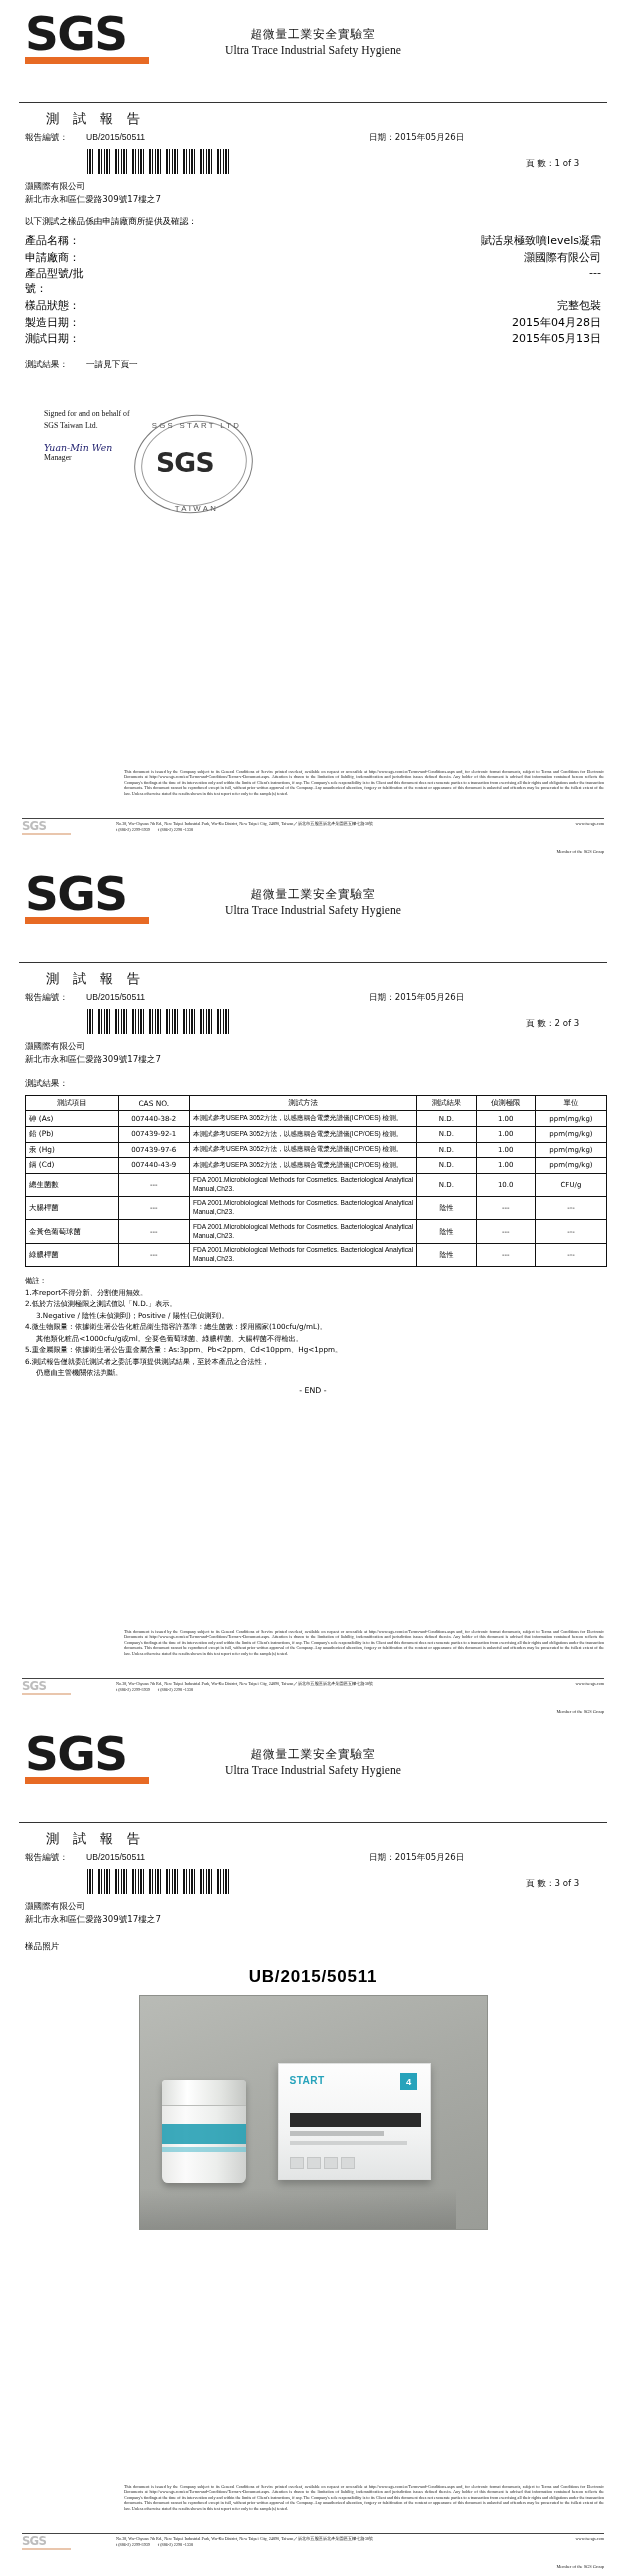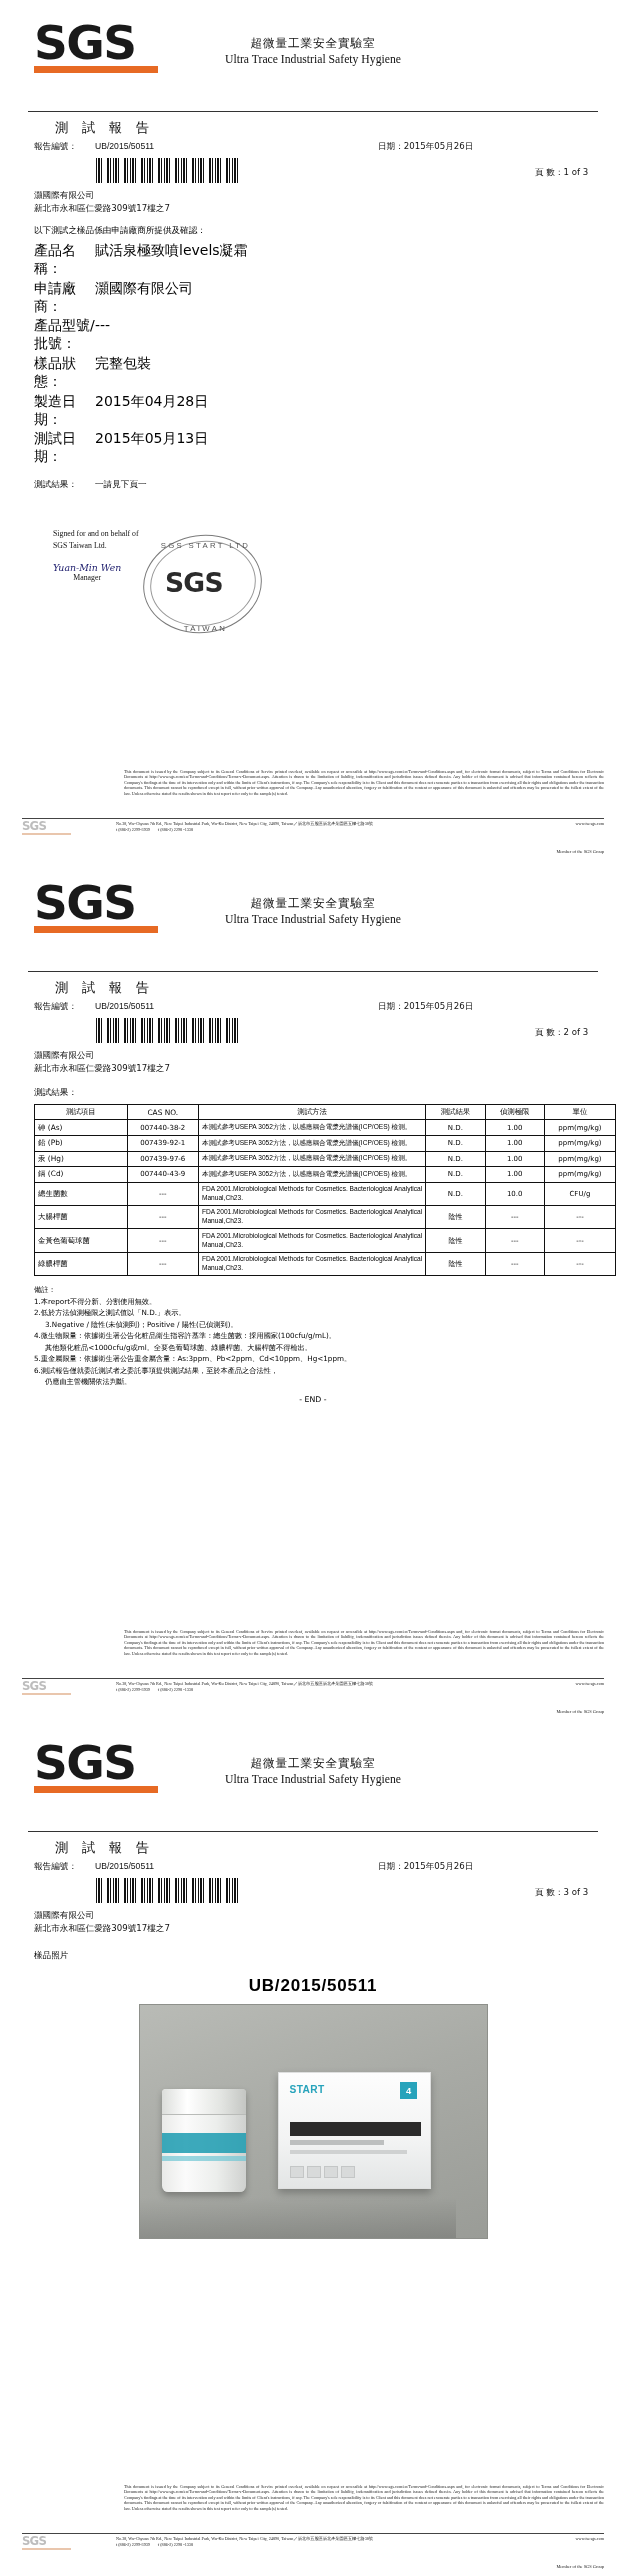--- a/index.html
+++ b/index.html
@@ -6,21 +6,21 @@
   html, body {
     margin: 0; padding: 0;
     background: #ffffff;
     font-family: "Liberation Sans", sans-serif;
   }
   body { width: 626px; }
   .page {
     position: relative;
     width: 626px;
     background: #fff;
-    padding: 12px;
+    padding: 3px;
     overflow: hidden;
   }
   .page-1 { height: 860px; }
   .page-2 { height: 860px; }
   .page-3 { height: 855px; }
 
   
   .hdr {
     position: relative;
     height: 94px;
@@ -125,22 +125,23 @@
     margin-left: 0;
   }
   .intro {
     font-family: "DejaVu Sans", sans-serif;
     font-size: 8.6px;
     margin: 9.4px 22px 4.7px 22px;
   }
   .kv {
     margin: 1.6px 22px;
     font-family: "DejaVu Sans", sans-serif;
-    font-size: 14px;
+    font-size: 11px;
     display: flex;
+    justify-content: space-between;
   }
   .kv .k { width: 61px; flex: 0 0 61px; }
   .kv .v { }
   .note-line {
     font-family: "DejaVu Sans", sans-serif;
     font-size: 8.6px;
     margin: 12.5px 22px 0 22px;
     display: flex;
   }
   .note-line .k { width: 61px; flex: 0 0 61px; }
@@ -159,21 +160,20 @@
     line-height: 1.5;
     color: #111;
   }
   .sig-script {
     position: absolute;
     left: 41px; top: 41px;
     font-family: "DejaVu Serif", serif;
     font-style: italic;
     font-size: 9.4px;
     color: #1b1b6b;
-    text-align: center;
   }
   .stamp {
     position: absolute;
     left: 125px; top: 7.8px;
     width: 137px; height: 110px;
   }
   .stamp .ring {
     position: absolute;
     left: 6.3px; top: 6.3px;
     width: 119px; height: 98px;

